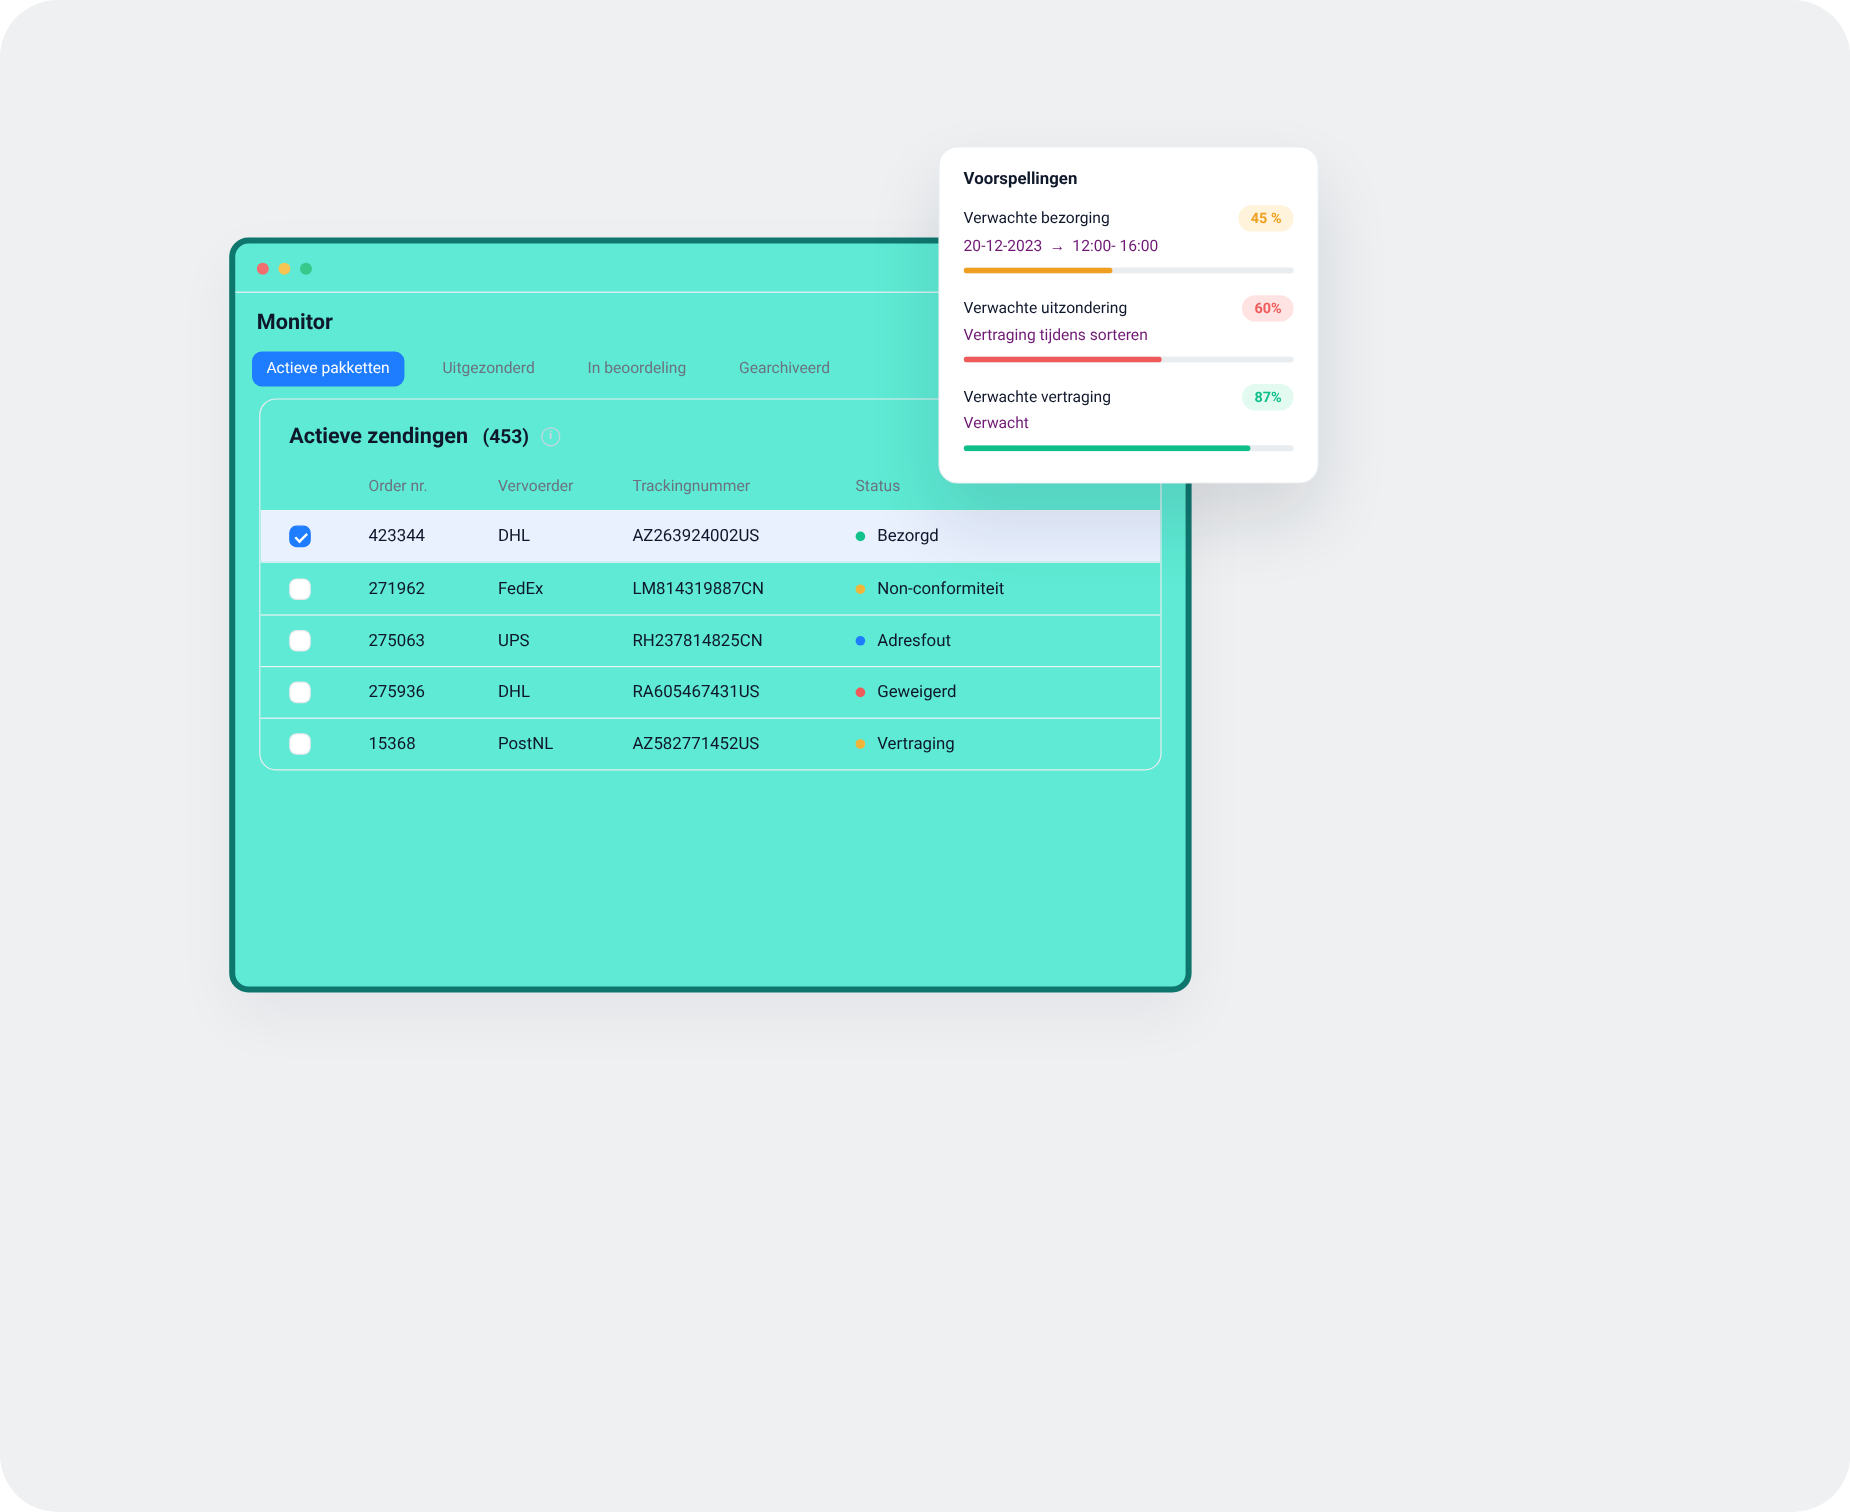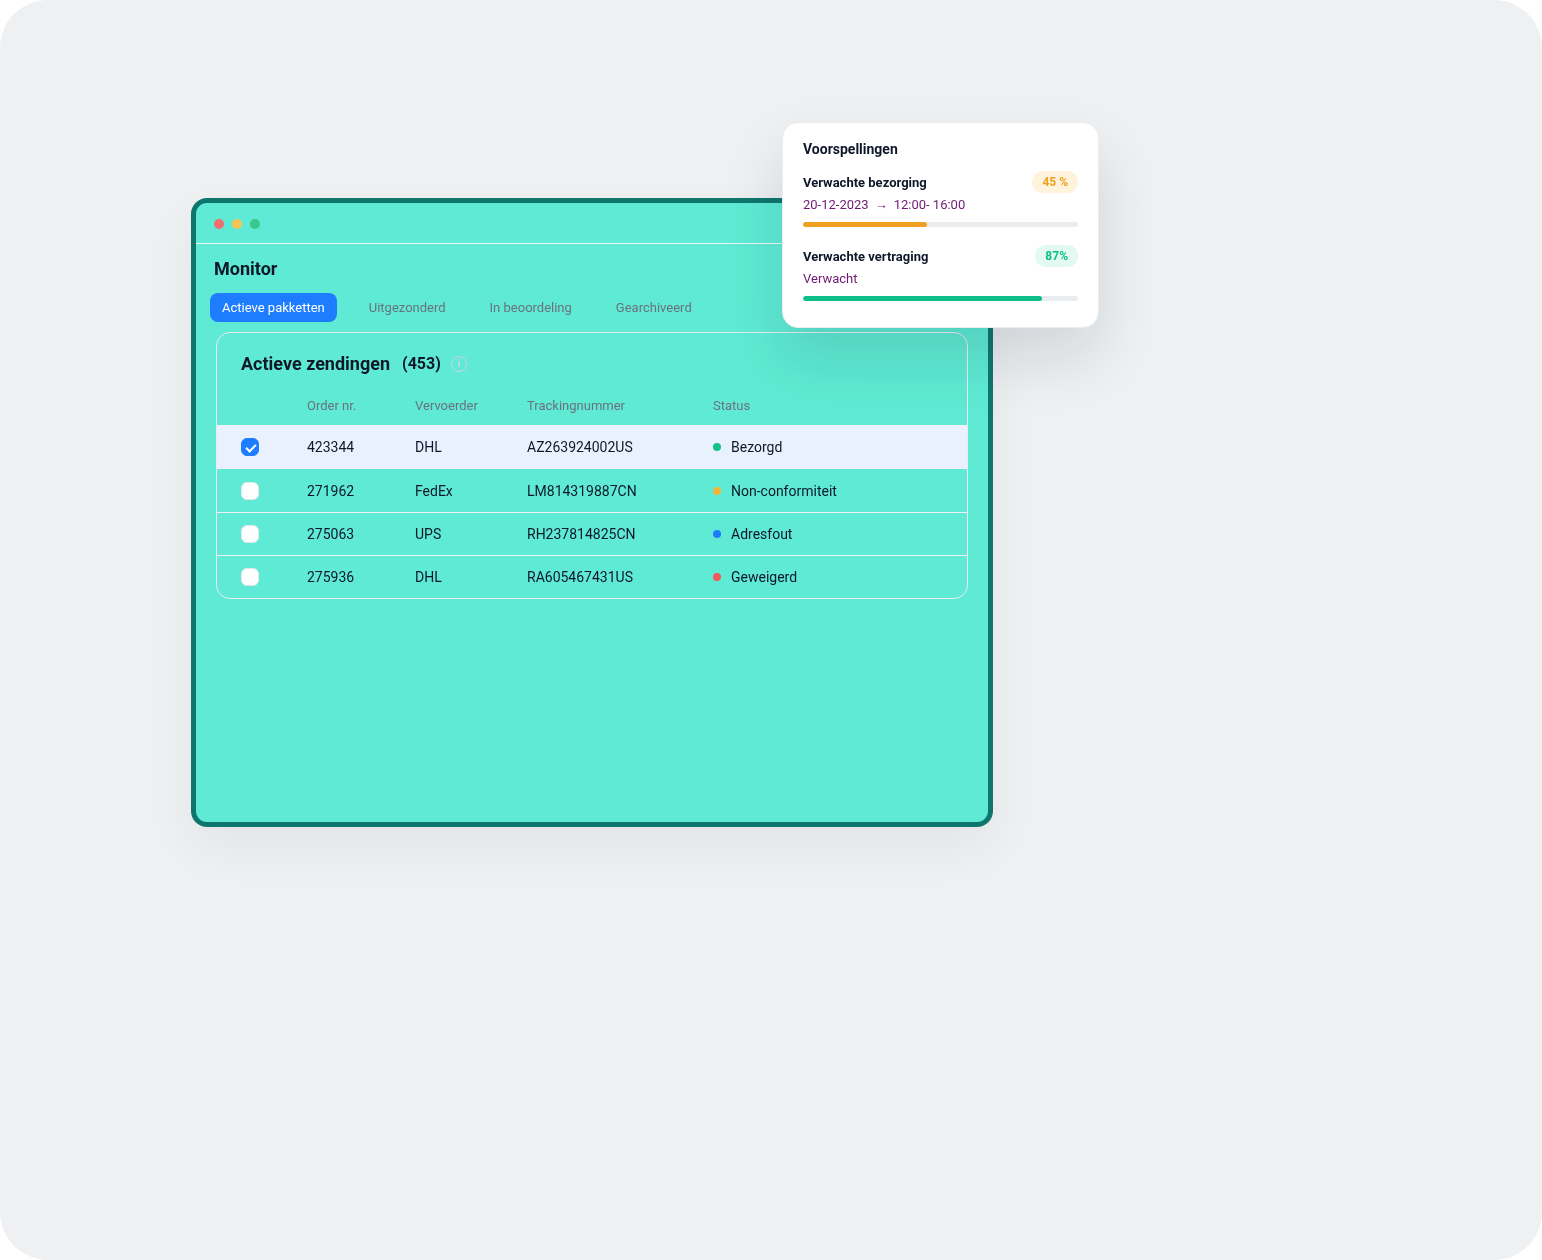--- a/index.html
+++ b/index.html
@@ -29,21 +29,21 @@
     .status { display:flex; align-items:center; gap:10px; }
     .dot { width:8px; height:8px; border-radius:50%; }
     .dot-blue{background:#1e7cff}.dot-green{background:#11c28b}.dot-amber{background:#f1b53a}.dot-red{background:#f05a5a}
     .prog { color:#94a3b8; font-size:13px; text-align:right; }
     .prog.badge { color:#fff; background:#f05a5a; border-radius:6px; padding:2px 8px; display:inline-block; }
 
     .predict-card { position:absolute; top:122px; left:782px; width:317px; background:#fff; border-radius:16px; border:1px solid #e9edf0; box-shadow:0 30px 60px rgba(15,23,42,.12); padding:18px 20px 8px; }
     .p-title { font-weight:700; color:#0f172a; font-size:14px; margin-bottom:14px; }
     .p-item { margin-bottom:18px; }
     .p-row { display:flex; justify-content:space-between; align-items:center; }
-    .p-label { font-weight:700; font-size:13px; color:#0f172a; }
+    .p-label { font-weight:400; font-size:13px; color:#0f172a; }
     .p-sub { color:#701a75; font-size:13px; margin-top:4px; display:flex; align-items:center; gap:6px; }
     .p-pill { font-size:12px; font-weight:700; padding:4px 10px; border-radius:999px; }
     .pill-amber{background:#fff3db;color:#f0a020}
     .pill-red{background:#ffe3e3;color:#f05a5a}
     .pill-green{background:#e3faf0;color:#0fbf89}
     .p-bar { height:5px; background:#e9edf0; border-radius:999px; margin-top:10px; position:relative; overflow:hidden; }
     .p-bar .fill{position:absolute; left:0; top:0; bottom:0; border-radius:999px}
     .fill-amber{background:#f0a020}.fill-red{background:#f05a5a}.fill-green{background:#0fbf89}
 
     .perf-card { position:absolute; top:713px; left:80px; width:248px; height:130px; background:#fff; border-radius:14px; border:1px solid #e9edf0; box-shadow:0 20px 40px rgba(15,23,42,.08); padding:14px 16px; overflow:hidden; }
@@ -131,20 +131,33 @@
             </div>
             <div>275936</div>
             <div>DHL</div>
             <div>RA605467431US</div>
             <div class="status">
               <span class="dot dot-red"></span>
               <span>Geweigerd</span>
             </div>
             <div style="text-align: right;"></div>
           </div>
+          <div class="row">
+            <div>
+              <div class="cb"></div>
+            </div>
+            <div>15368</div>
+            <div>PostNL</div>
+            <div>AZ582771452US</div>
+            <div class="status">
+              <span class="dot dot-amber"></span>
+              <span>Vertraging</span>
+            </div>
+            <div style="text-align: right;"></div>
+          </div>
         </div>
     </div>
   </div>
 
   <div class="predict-card">
     <div class="p-title">Voorspellingen</div>
     <div id="predictions">
         <div class="p-item">
           <div class="p-row">
             <div class="p-label">Verwachte bezorging</div>
@@ -154,20 +167,32 @@
             <span>20-12-2023</span>
             <span>→</span>
             <span>12:00- 16:00</span>
           </div>
           <div class="p-bar">
             <div class="fill fill-amber" style="width: 45%;"></div>
           </div>
         </div>
         <div class="p-item">
           <div class="p-row">
+            <div class="p-label">Verwachte uitzondering</div>
+            <div class="p-pill pill-red">60%</div>
+          </div>
+          <div class="p-sub">
+            <span>Vertraging tijdens sorteren</span>
+          </div>
+          <div class="p-bar">
+            <div class="fill fill-red" style="width: 60%;"></div>
+          </div>
+        </div>
+        <div class="p-item">
+          <div class="p-row">
             <div class="p-label">Verwachte vertraging</div>
             <div class="p-pill pill-green">87%</div>
           </div>
           <div class="p-sub">
             <span>Verwacht</span>
           </div>
           <div class="p-bar">
             <div class="fill fill-green" style="width: 87%;"></div>
           </div>
         </div>

